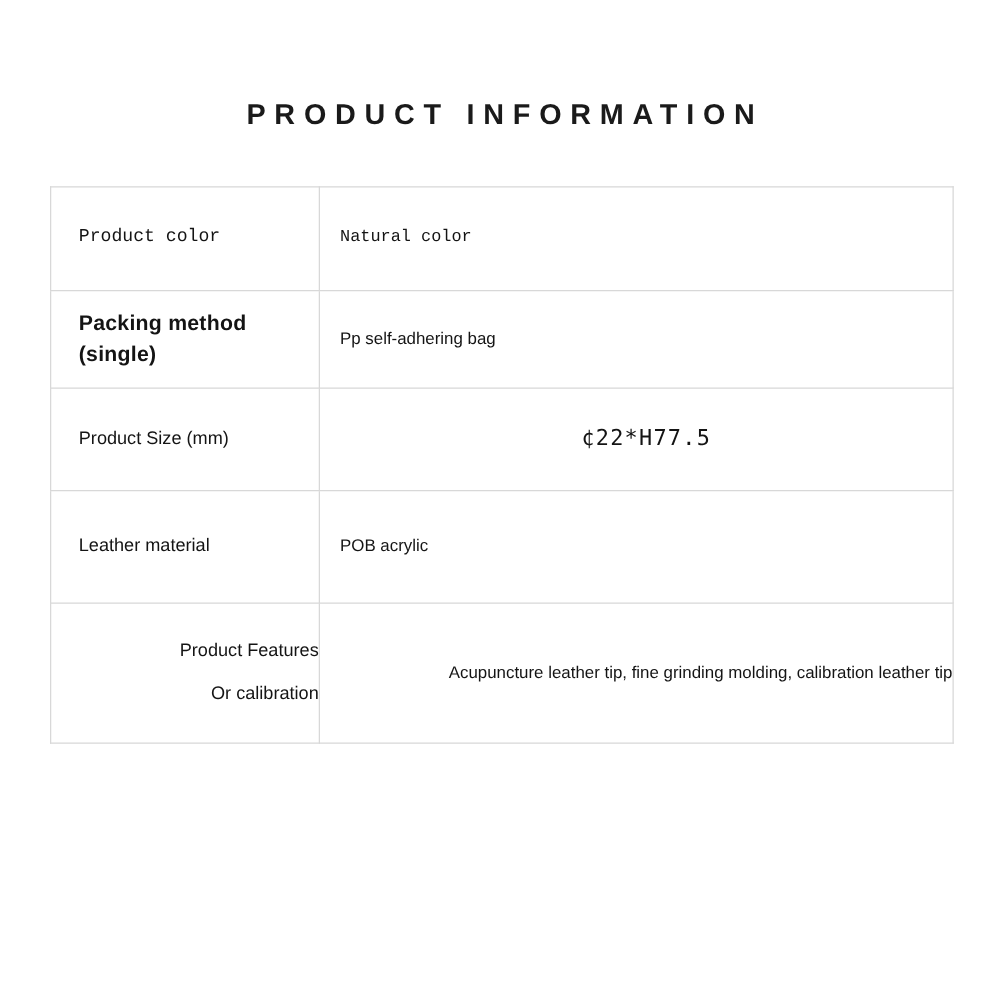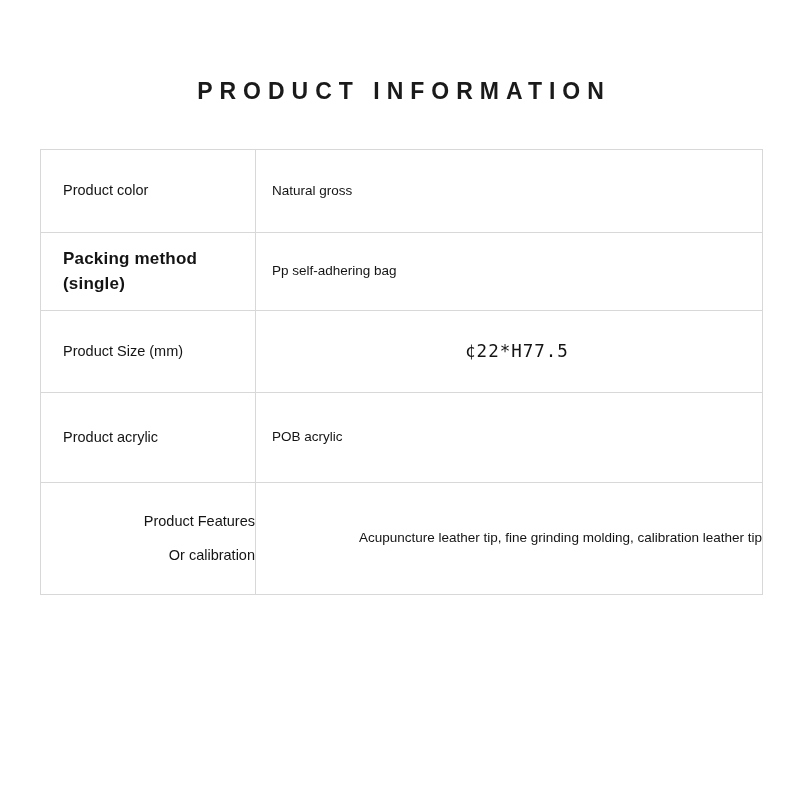--- a/index.html
+++ b/index.html
@@ -70,21 +70,21 @@
     color: #141414;
     line-height: 1.5;
   }
   .val.mono {
     font-family: "DejaVu Sans Mono", monospace;
     font-size: 17.5px;
     letter-spacing: 1px;
     text-align: center;
   }
   .row-h-1 { height: 82px; }
-  .row-h-2 { height: 83px; }
+  .row-h-2 { height: 83px; font-family: Liberation Mono, monospace; }
   .row-h-3 { height: 78px; }
   .row-h-4 { height: 79px; }
   .row-h-5 { height: 82px; }
   .row-h-6 { height: 90px; }
   .row-h-7 { height: 112px; text-align: right; }
   .label-two-line .lbl + .lbl {
     margin-top: 12px;
   }
 </style>
 </head>
@@ -94,42 +94,42 @@
 
   <h1 class="page-title">PRODUCT  INFORMATION</h1>
 
   <table class="spec-table">
     <tbody>
       <tr class="row-h-2">
         <td class="label">
           <span class="lbl">Product color</span>
         </td>
         <td class="value">
-          <span class="val">Natural gross</span>
+          <span class="val">Natural color</span>
         </td>
       </tr>
       <tr class="row-h-3">
         <td class="label">
           <span class="lbl big">Packing method (single)</span>
         </td>
         <td class="value">
           <span class="val">Pp self-adhering bag</span>
         </td>
       </tr>
       <tr class="row-h-5">
         <td class="label">
           <span class="lbl">Product Size (mm)</span>
         </td>
         <td class="value">
           <span class="val mono">¢22*H77.5</span>
         </td>
       </tr>
       <tr class="row-h-6">
         <td class="label">
-          <span class="lbl">Product acrylic</span>
+          <span class="lbl">Leather material</span>
         </td>
         <td class="value">
           <span class="val">POB acrylic</span>
         </td>
       </tr>
       <tr class="row-h-7">
         <td class="label label-two-line">
           <span class="lbl">Product Features</span>
           <span class="lbl">Or calibration</span>
         </td>

